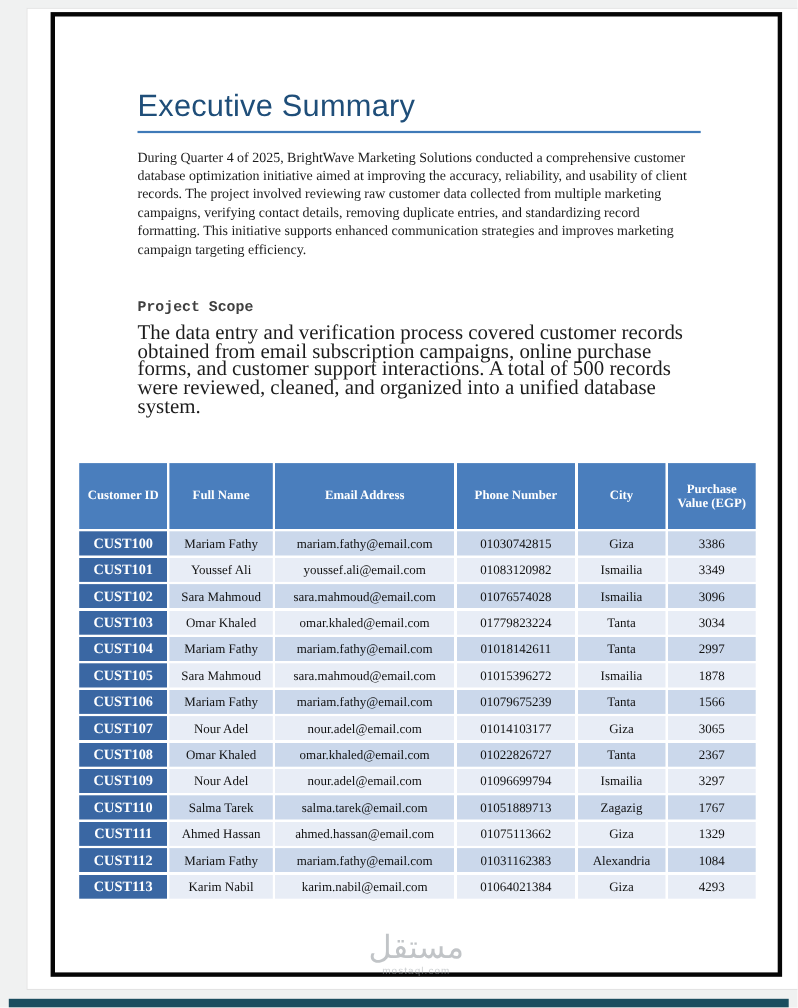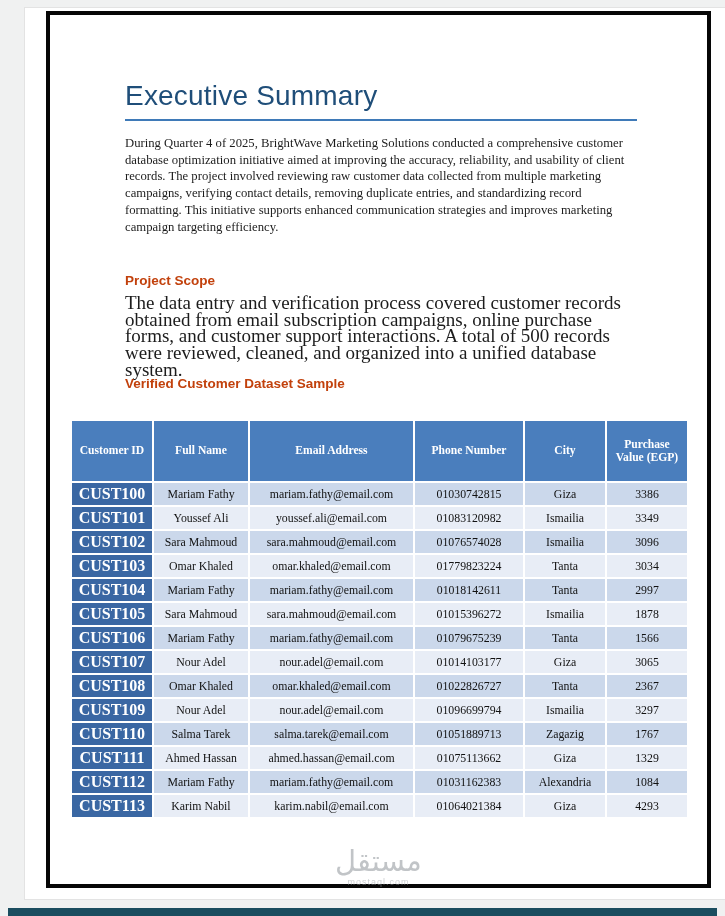--- a/index.html
+++ b/index.html
@@ -43,24 +43,24 @@
     width: 514px;
     margin: 0;
     font-size: 12.7px;
     line-height: 16.7px;
     color: #1c1c1c;
   }
   .h2 {
     position: absolute;
     left: 100px;
     margin: 0;
-    font-family: Liberation Sans, sans-serif;
+    font-family: Liberation Mono, monospace;
     font-size: 13.5px;
     font-weight: 700;
-    color: #c2410c;
+    color: #404040;
   }
   .h2.scope   { top: 265px; }
   .h2.dataset { top: 368px; }
   .scope-body {
     position: absolute;
     left: 100px; top: 287px;
     width: 514px;
     margin: 0;
     font-size: 19px;
     line-height: 16.7px;
@@ -87,21 +87,21 @@
     font-weight: 700;
     font-size: 11.6px;
     line-height: 13.5px;
     height: 62px;
   }
   tbody tr { height: 24px; }
   tbody th {
     background: #3a67a3;
     color: #ffffff;
     font-weight: 700;
-    font-size: 16px;
+    font-size: 13px;
   }
   tbody td {
     font-size: 11.8px;
     color: #111111;
   }
   tbody tr:nth-child(odd)  td { background: #cbd8eb; }
   tbody tr:nth-child(even) td { background: #e8edf6; }
   .watermark {
     position: absolute;
     left: 0; right: 0; top: 838px;
@@ -135,21 +135,20 @@
 <div class="page">
   <div class="frame"></div>
 
   <h1 class="title">Executive Summary</h1>
 
   <p class="intro">During Quarter 4 of 2025, BrightWave Marketing Solutions conducted a comprehensive customer database optimization initiative aimed at improving the accuracy, reliability, and usability of client records. The project involved reviewing raw customer data collected from multiple marketing campaigns, verifying contact details, removing duplicate entries, and standardizing record formatting. This initiative supports enhanced communication strategies and improves marketing campaign targeting efficiency.</p>
 
   <h2 class="h2 scope">Project Scope</h2>
   <p class="scope-body">The data entry and verification process covered customer records obtained from email subscription campaigns, online purchase forms, and customer support interactions. A total of 500 records were reviewed, cleaned, and organized into a unified database system.</p>
 
-  <h2 class="h2 dataset">Verified Customer Dataset Sample</h2>
 
   <table class="customer">
     <colgroup>
       <col style="width:82px">
         <col style="width:96px">
         <col style="width:165px">
       <col style="width:110px">
         <col style="width:82px">
         <col style="width:82px">
     </colgroup>

